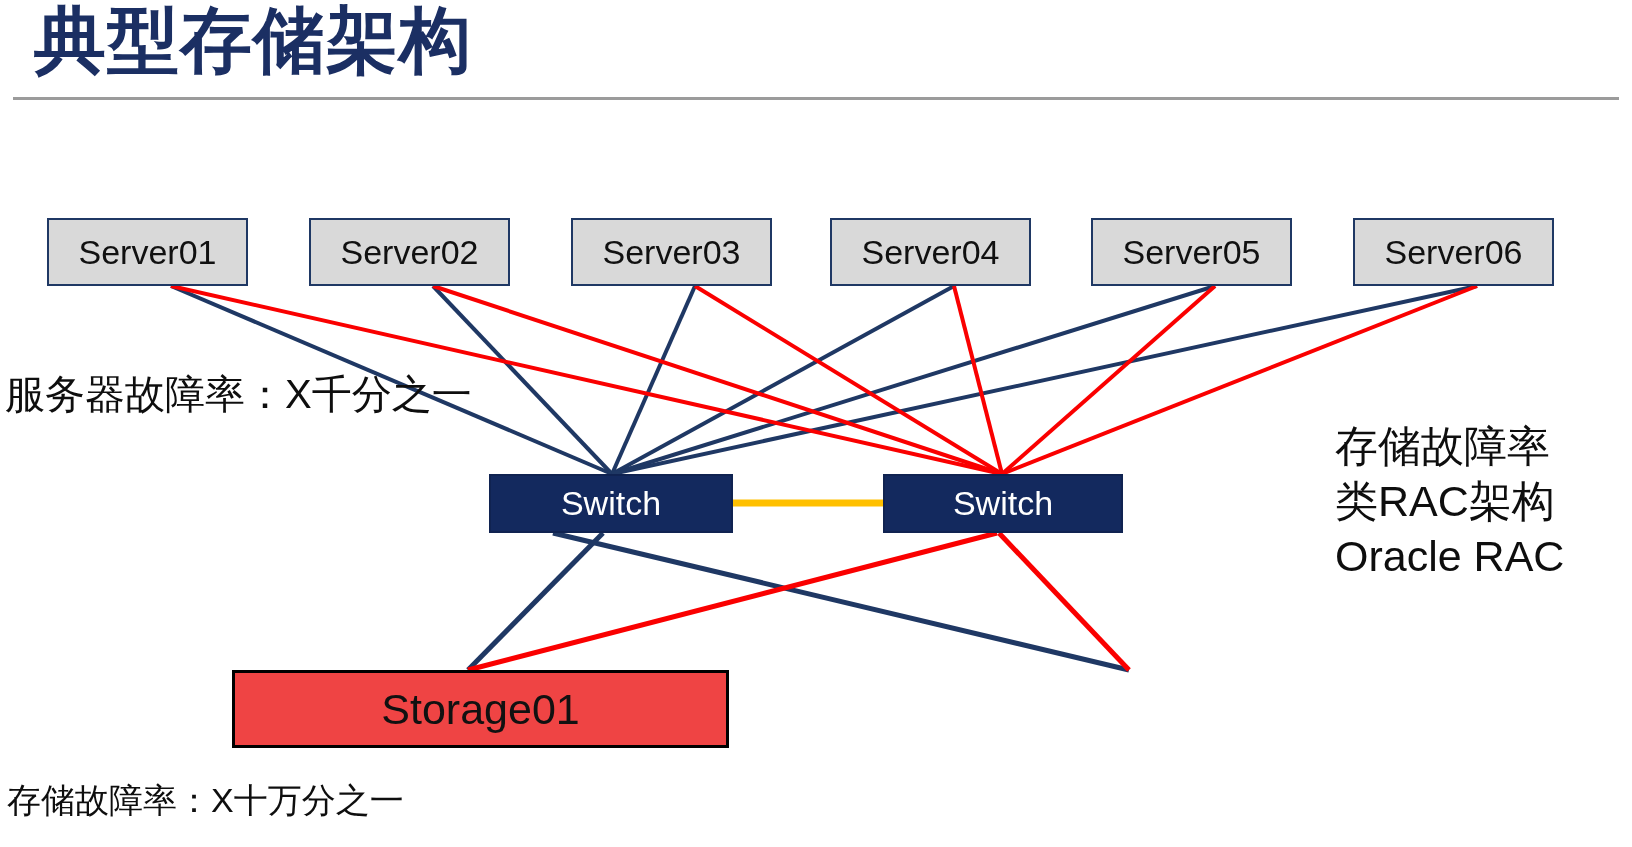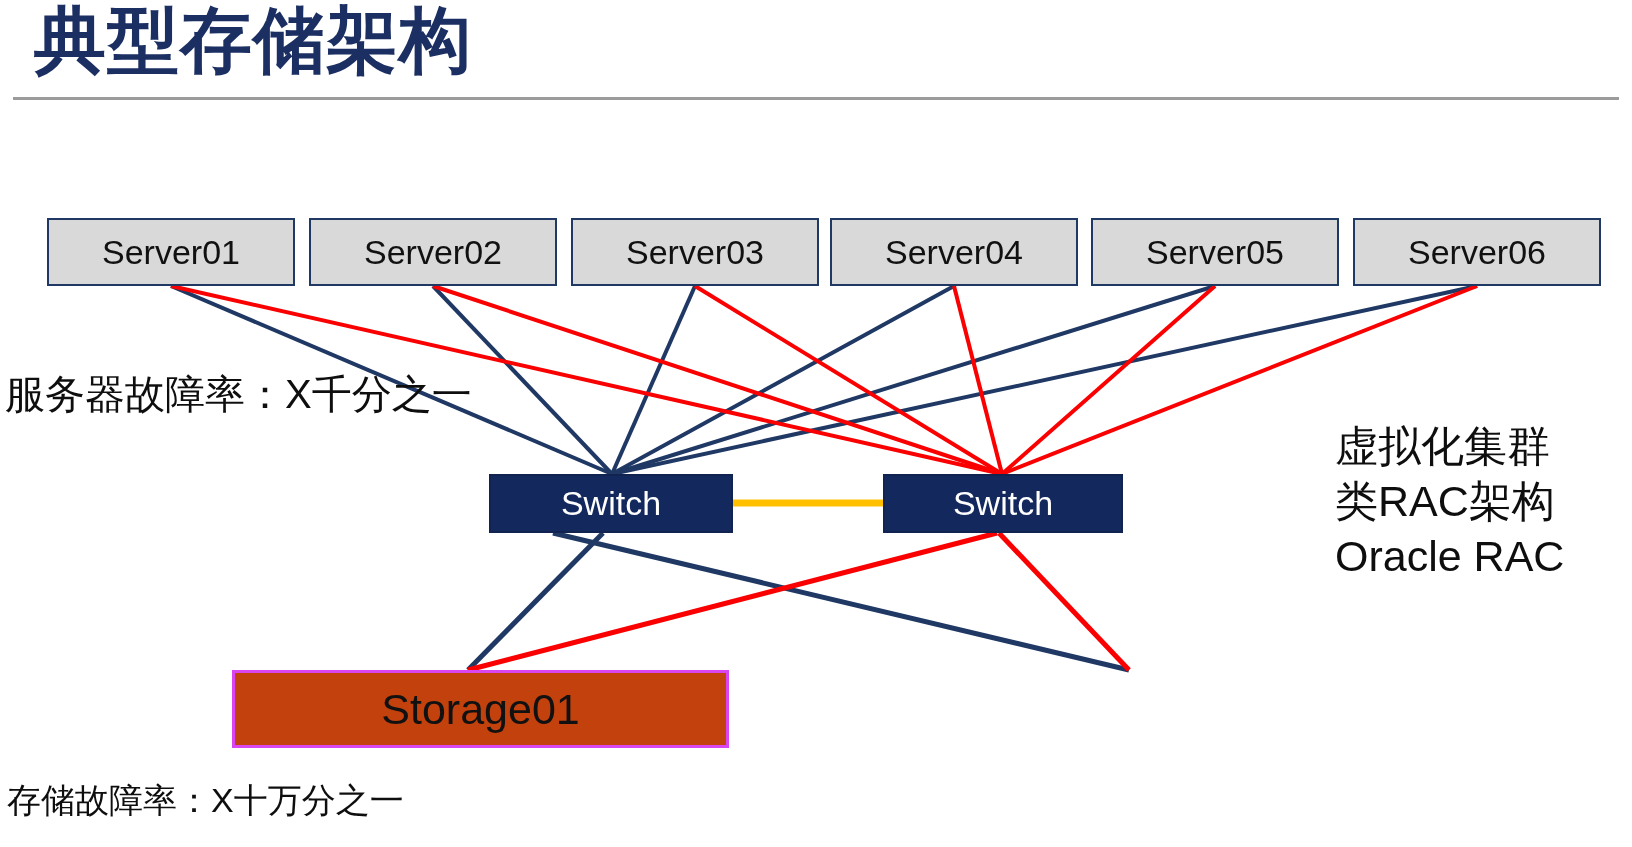--- a/index.html
+++ b/index.html
@@ -19,32 +19,32 @@
     position:absolute;left:13px;top:97px;width:1606px;height:3px;
     background:#9B9B9B;
   }
   svg.links{position:absolute;left:0;top:0;z-index:1;}
   .node{
     position:absolute;box-sizing:border-box;z-index:2;
     display:flex;align-items:center;justify-content:center;
     white-space:nowrap;
   }
   .server{
-    top:218px;width:248px;height:68px;
+    top:218px;width:201px;height:68px;
     background:#D9D9D9;border:2px solid #1F3864;
     font-size:34px;color:#111111;text-align:right;
   }
   .switch{
     top:474px;height:59px;
     background:#13295E;border:2px solid #102351;
     font-size:34px;color:#ffffff;
   }
   .storage{
     top:670px;height:78px;
-    background:#c2410c;border:3px solid #d946ef;
+    background:#ef4444;border:3px solid #000000;
     font-size:43px;color:#111111;
   }
   .note{
     position:absolute;color:#0e0e0e;z-index:3;white-space:nowrap;
   }
   .note-left{left:5px;top:367px;font-size:40px;}
   .note-bottom{left:7px;top:778px;font-size:34px;}
   .note-right{left:1335px;top:419px;font-size:43px;line-height:55px;}
 </style>
 </head>
@@ -102,18 +102,18 @@
     </div>
 
   <div class="node storage" style="left:232px;width:497px">
       <span>Storage01</span>
     </div>
 
   <div class="note note-left">服务器故障率：X千分之一</div>
   <div class="note note-bottom">存储故障率：X十万分之一</div>
 
   <div class="note note-right">
-    <div>虚拟化集群</div>
+    <div>存储故障率</div>
     <div>类RAC架构</div>
     <div>Oracle RAC</div>
   </div>
 
 </div>
 
 </body></html>

